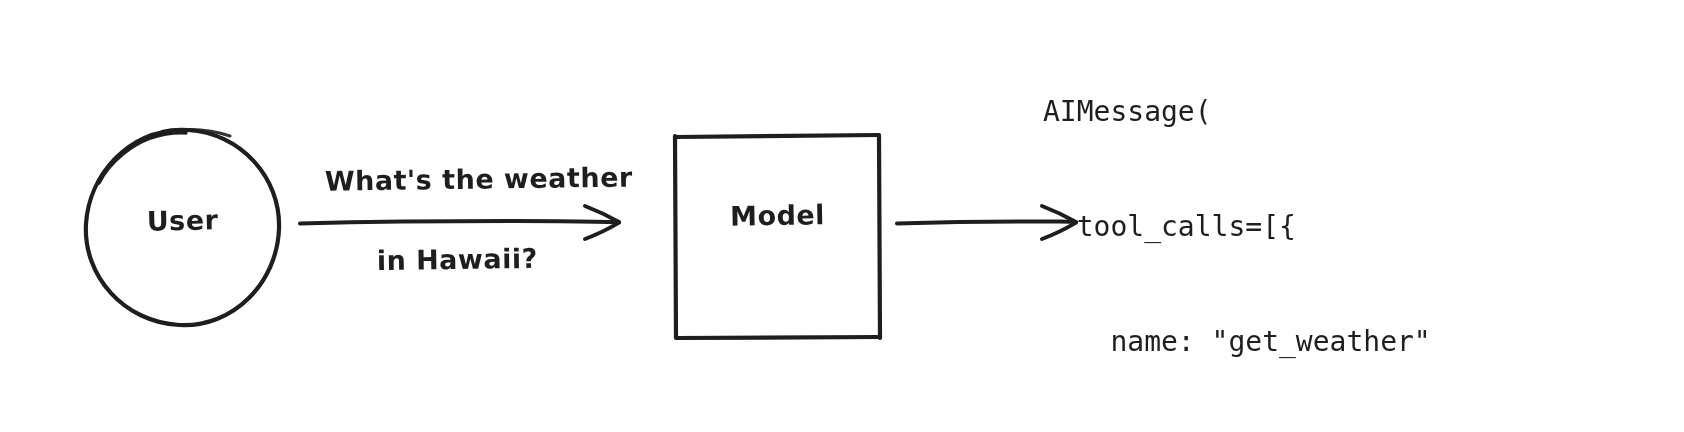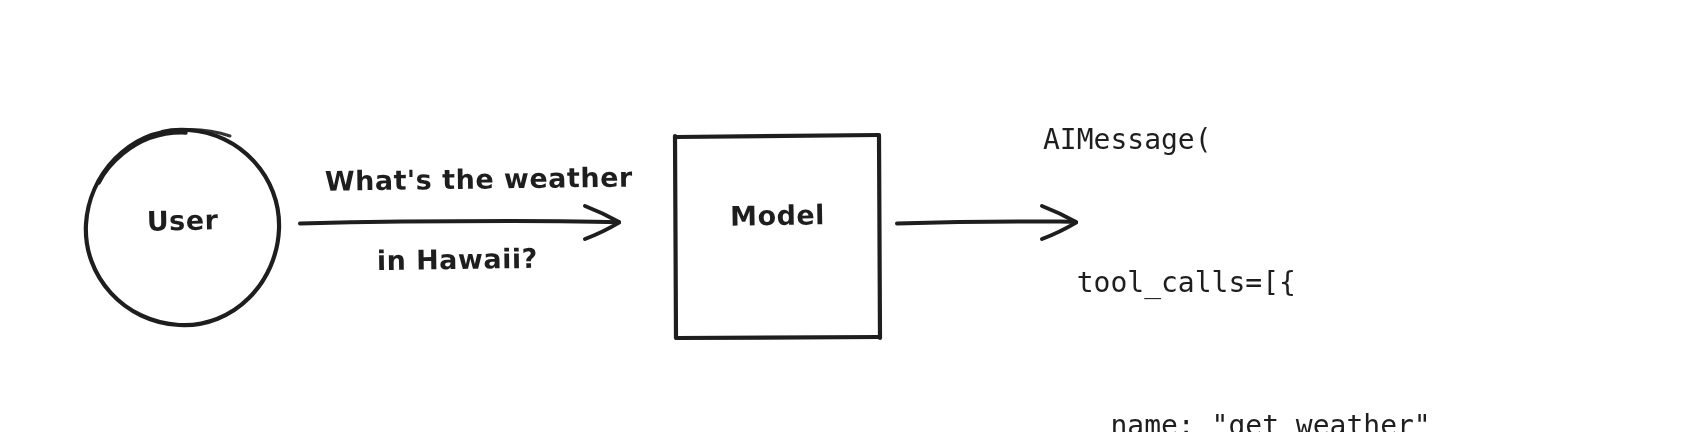--- a/index.html
+++ b/index.html
@@ -92,21 +92,20 @@
     font-size: 28px;
     line-height: 38.4px;
     white-space: pre;
     letter-spacing: 0px;
     font-weight: 500;
   }
   #code-block .code-line {
     display: block;
     white-space: pre;
     height: 38.4px;
-    margin-top: 28px;
   }
 </style>
 </head>
 <body>
 
 <div id="canvas">
 
   <svg class="sketch-svg" viewBox="0 0 1684 432">
 
     <g>

